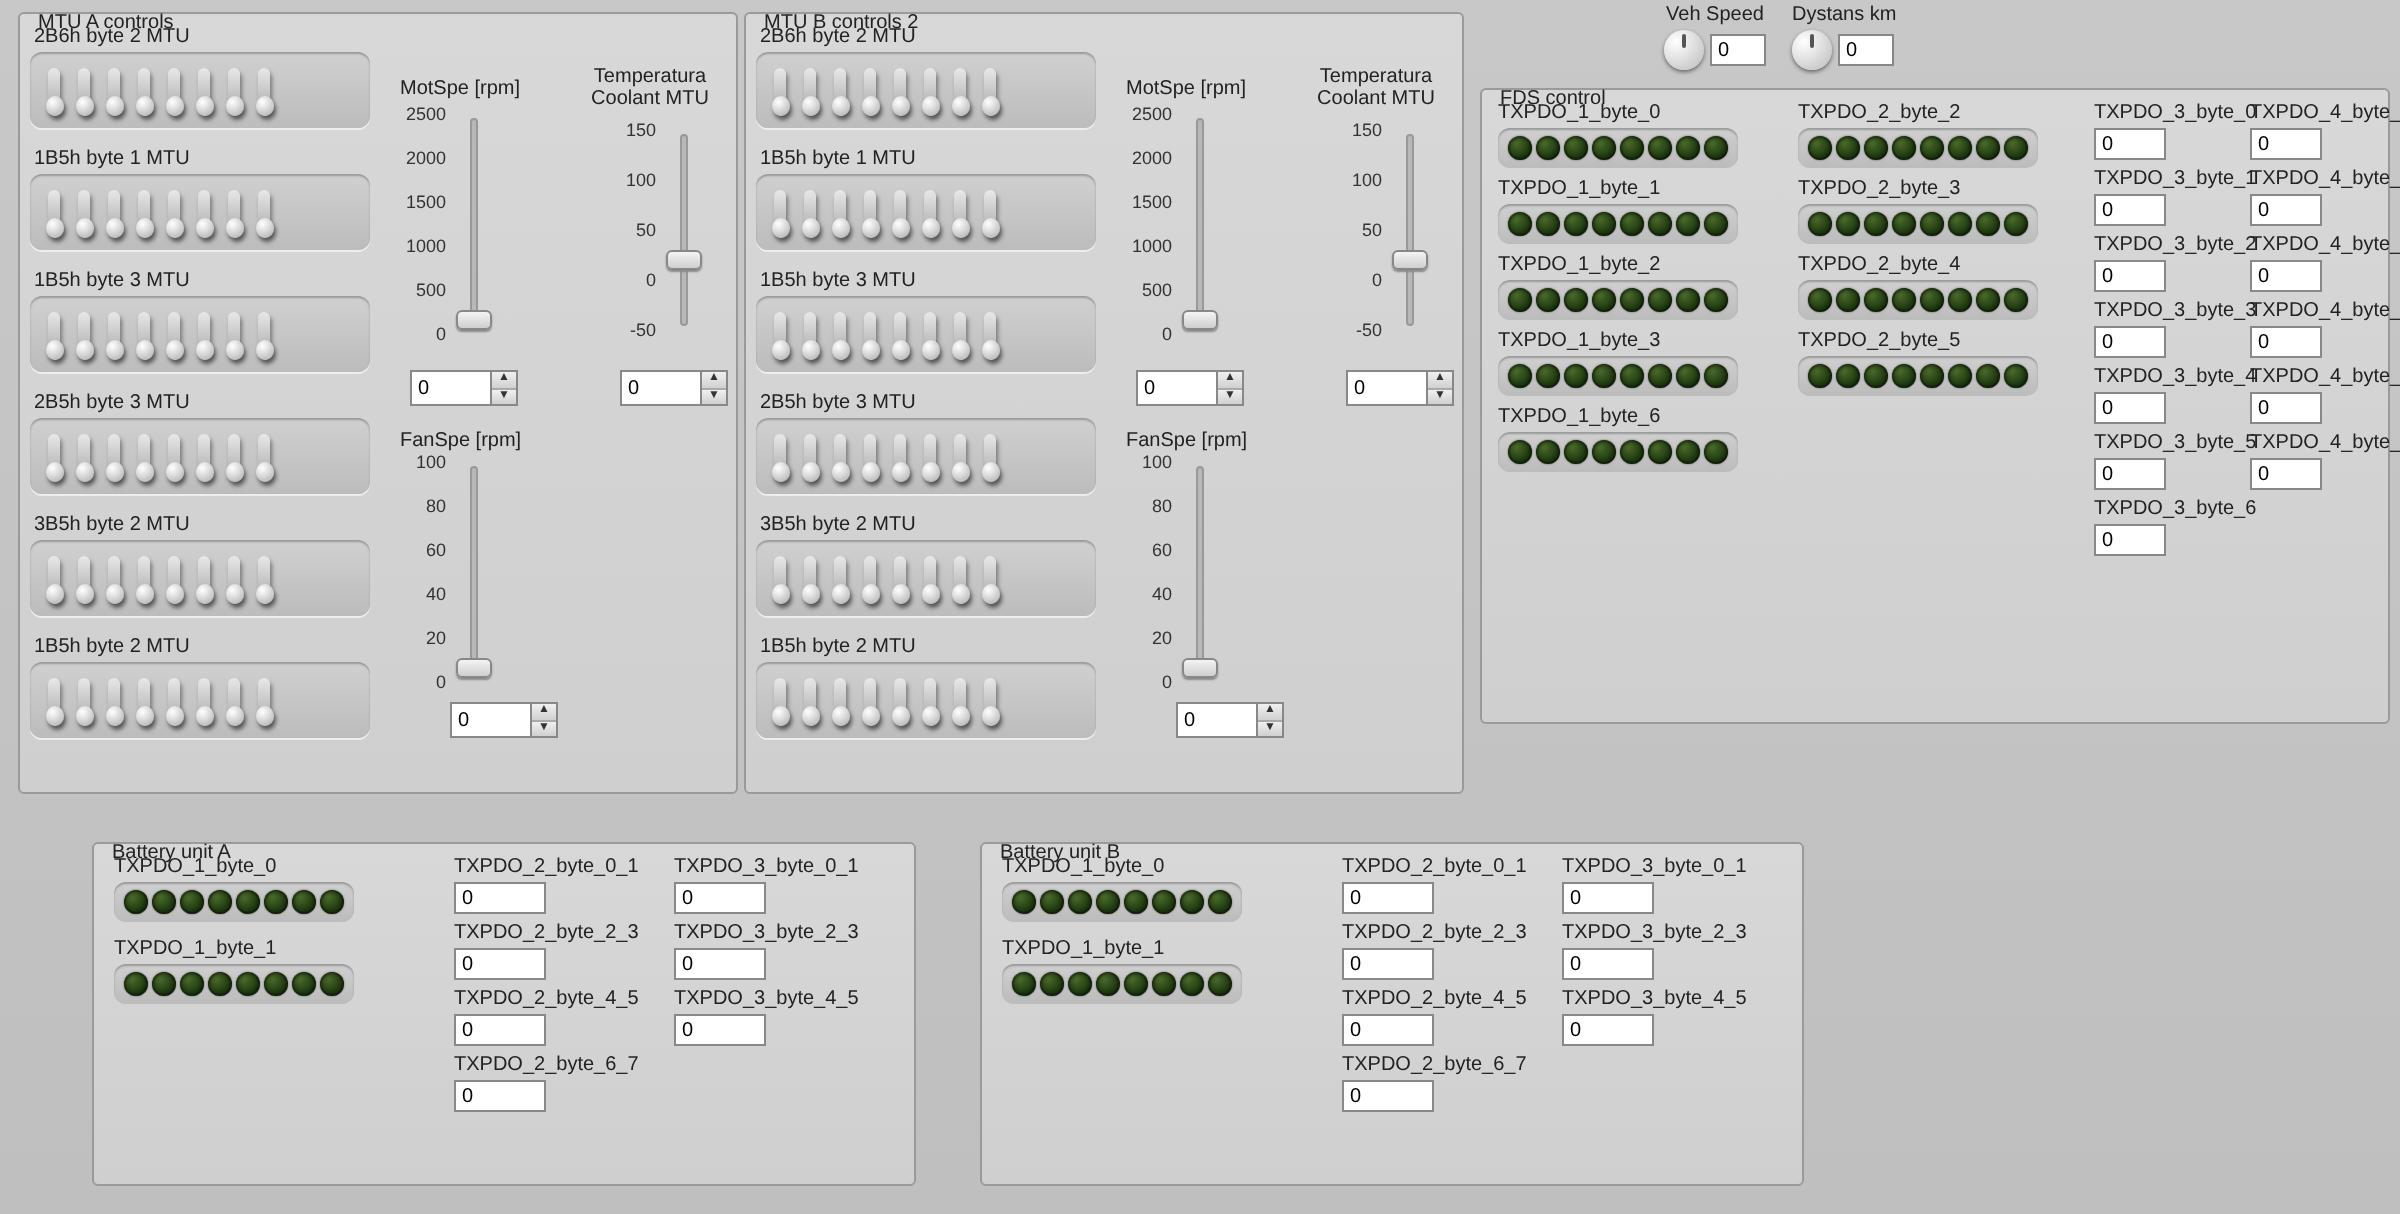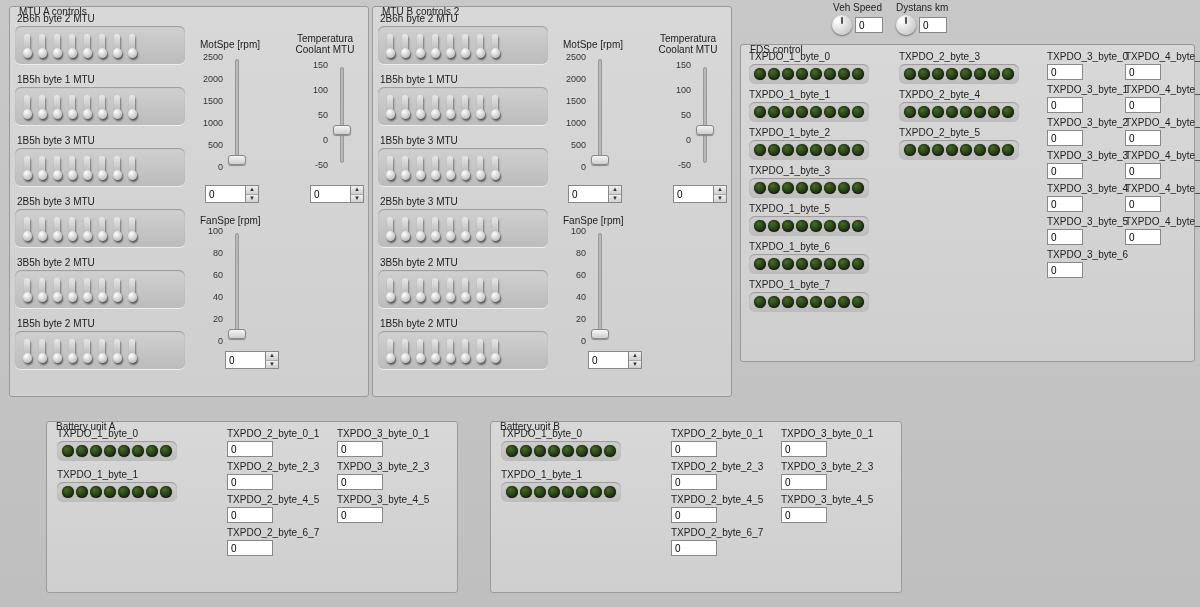--- a/index.html
+++ b/index.html
@@ -440,52 +440,42 @@
       <div class="ledgrp"><div class="lbl">TXPDO_1_byte_3</div><div class="ledrow">
           <div class="led"></div>
           <div class="led"></div>
           <div class="led"></div>
           <div class="led"></div>
           <div class="led"></div>
           <div class="led"></div>
           <div class="led"></div>
           <div class="led"></div>
         </div></div>
-      <div class="ledgrp"><div class="lbl">TXPDO_1_byte_5</div><div class="ledrow">
-          <div class="led"></div>
-          <div class="led"></div>
-          <div class="led"></div>
-          <div class="led"></div>
-          <div class="led"></div>
-          <div class="led"></div>
-          <div class="led"></div>
-          <div class="led"></div>
-        </div></div>
       <div class="ledgrp"><div class="lbl">TXPDO_1_byte_6</div><div class="ledrow">
           <div class="led"></div>
           <div class="led"></div>
           <div class="led"></div>
           <div class="led"></div>
           <div class="led"></div>
           <div class="led"></div>
           <div class="led"></div>
           <div class="led"></div>
         </div></div>
-      <div class="ledgrp"><div class="lbl">TXPDO_1_byte_7</div><div class="ledrow">
-          <div class="led"></div>
-          <div class="led"></div>
-          <div class="led"></div>
-          <div class="led"></div>
-          <div class="led"></div>
-          <div class="led"></div>
-          <div class="led"></div>
-          <div class="led"></div>
-        </div></div>
     </div>
     <div class="col" style="left: 158px; top: 6px;">
+      <div class="ledgrp"><div class="lbl">TXPDO_2_byte_2</div><div class="ledrow">
+          <div class="led"></div>
+          <div class="led"></div>
+          <div class="led"></div>
+          <div class="led"></div>
+          <div class="led"></div>
+          <div class="led"></div>
+          <div class="led"></div>
+          <div class="led"></div>
+        </div></div>
       <div class="ledgrp"><div class="lbl">TXPDO_2_byte_3</div><div class="ledrow">
           <div class="led"></div>
           <div class="led"></div>
           <div class="led"></div>
           <div class="led"></div>
           <div class="led"></div>
           <div class="led"></div>
           <div class="led"></div>
           <div class="led"></div>
         </div></div>

